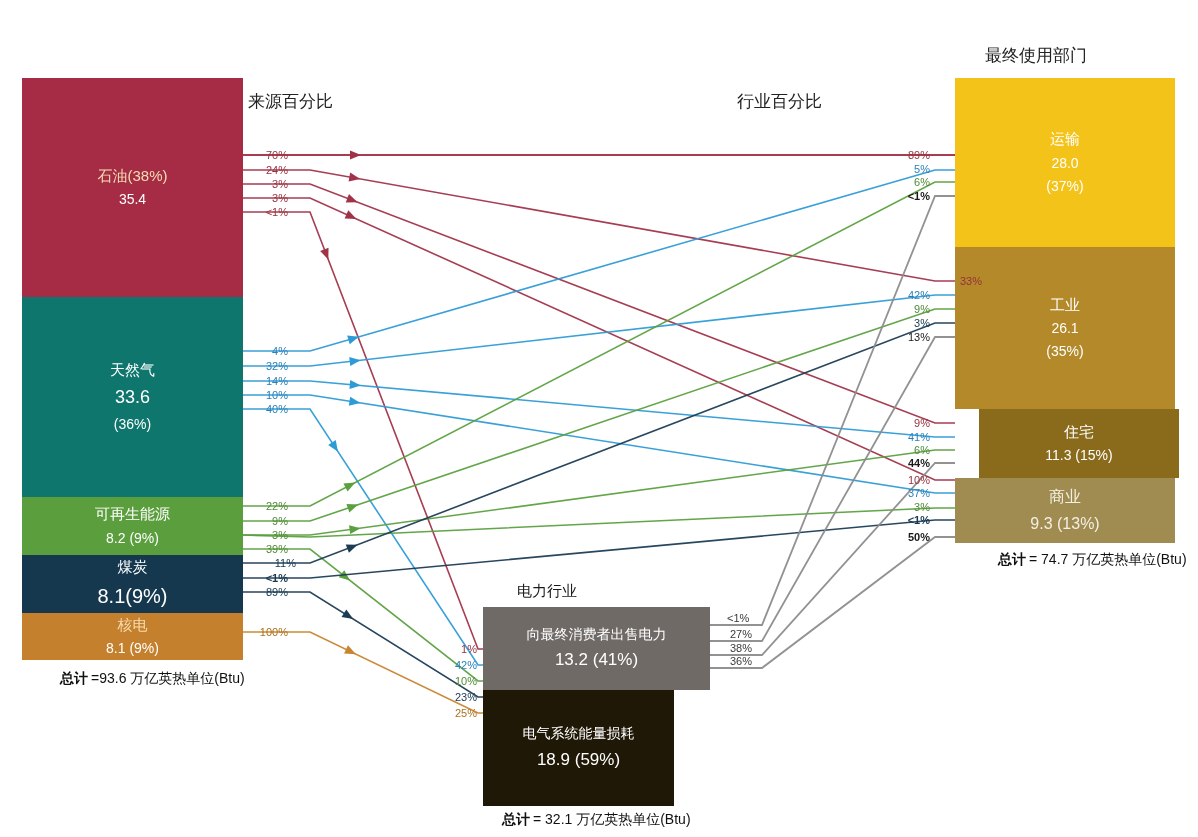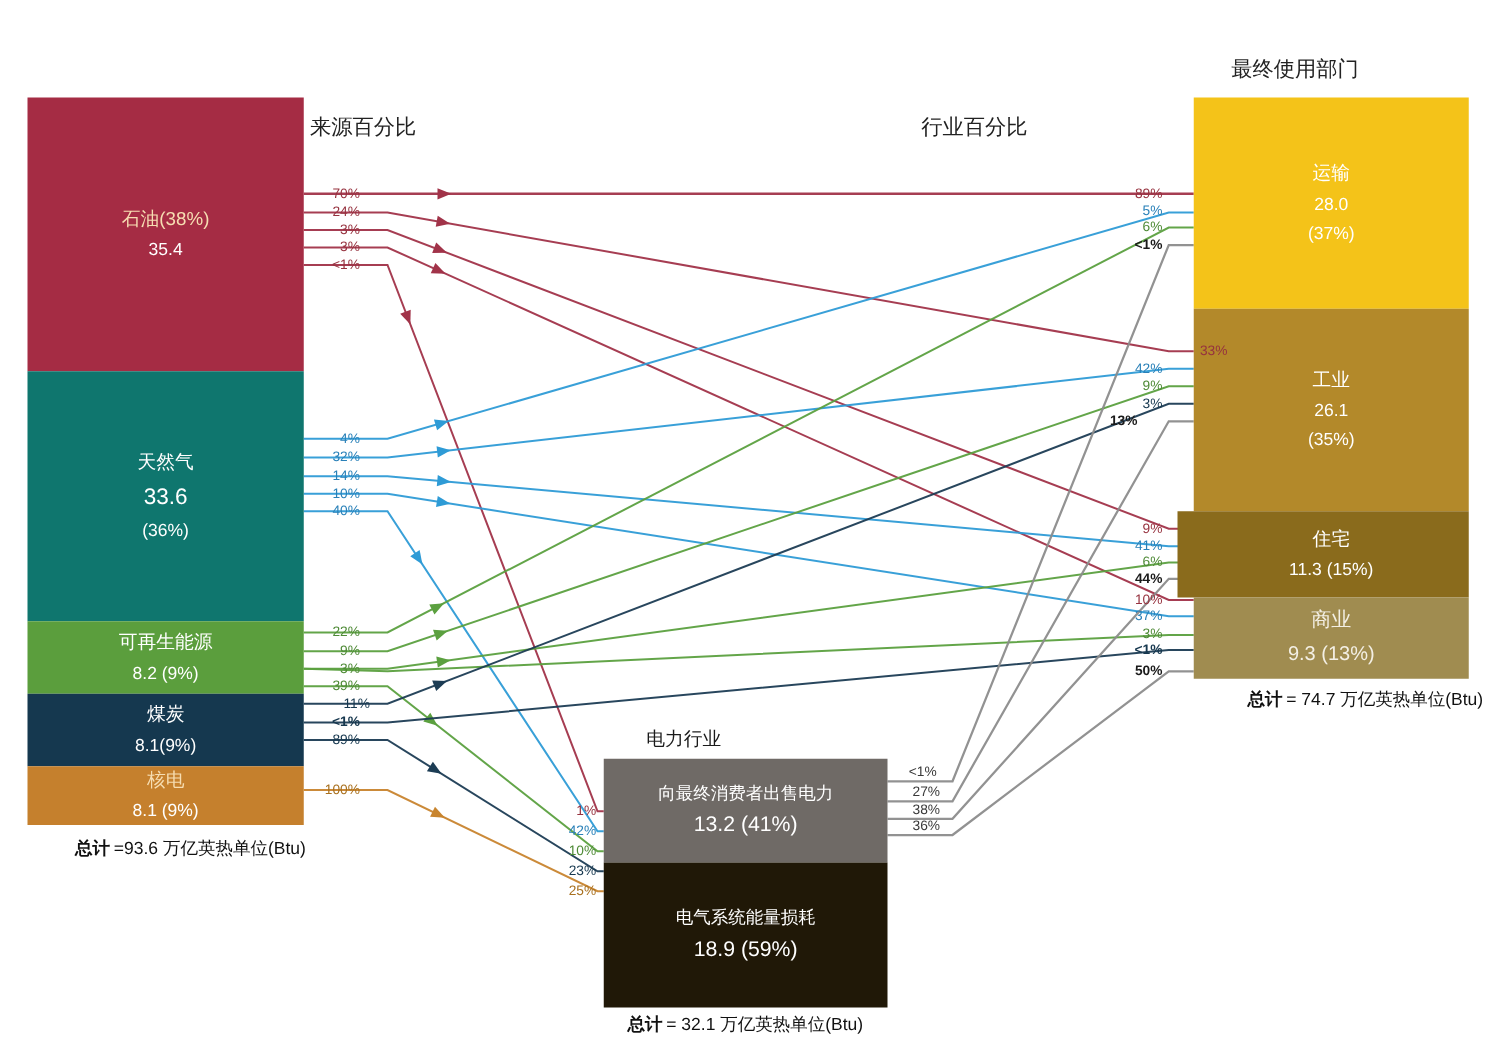--- a/index.html
+++ b/index.html
@@ -83,49 +83,49 @@
         <div style="font-size: 15px; color: rgb(255, 255, 255);">天然气</div>
         <div style="font-size: 18px; color: rgb(255, 255, 255);">33.6</div>
         <div style="font-size: 14px; color: rgb(255, 255, 255);">(36%)</div>
       </div>
       <div class="bar" style="left: 22px; top: 497px; width: 221px; height: 58px; background: rgb(91, 158, 61);">
         <div style="font-size: 15px; color: rgb(255, 255, 255);">可再生能源</div>
         <div style="font-size: 14px; color: rgb(255, 255, 255);">8.2 (9%)</div>
       </div>
       <div class="bar" style="left: 22px; top: 555px; width: 221px; height: 58px; background: rgb(21, 56, 79);">
         <div style="font-size: 15px; color: rgb(255, 255, 255);">煤炭</div>
-        <div style="font-size: 14px; color: rgb(255, 255, 255);">8.1(9%)</div>
+        <div style="font-size: 20px; color: rgb(255, 255, 255);">8.1(9%)</div>
       </div>
       <div class="bar" style="left: 22px; top: 613px; width: 221px; height: 47px; background: rgb(197, 128, 45);">
         <div style="font-size: 15px; color: rgb(246, 221, 178);">核电</div>
         <div style="font-size: 14px; color: rgb(255, 255, 255);">8.1 (9%)</div>
       </div>
       <div class="bar" style="left: 955px; top: 78px; width: 220px; height: 169px; background: rgb(244, 195, 25);">
         <div style="font-size: 15px; color: rgb(255, 255, 255);">运输</div>
         <div style="font-size: 14px; color: rgb(255, 255, 255);">28.0</div>
         <div style="font-size: 14px; color: rgb(255, 255, 255);">(37%)</div>
       </div>
       <div class="bar" style="left: 955px; top: 247px; width: 220px; height: 162px; background: rgb(179, 137, 42);">
         <div style="font-size: 15px; color: rgb(255, 255, 255);">工业</div>
         <div style="font-size: 14px; color: rgb(255, 255, 255);">26.1</div>
         <div style="font-size: 14px; color: rgb(255, 255, 255);">(35%)</div>
       </div>
-      <div class="bar" style="left: 942px; top: 409px; width: 220px; height: 69px; background: rgb(138, 107, 28); padding-left: 13px;">
+      <div class="bar" style="left: 979px; top: 409px; width: 200px; height: 69px; background: rgb(138, 107, 28);">
         <div style="font-size: 15px; color: rgb(255, 255, 255);">住宅</div>
         <div style="font-size: 14px; color: rgb(255, 255, 255);">11.3 (15%)</div>
       </div>
       <div class="bar" style="left: 955px; top: 478px; width: 220px; height: 65px; background: rgb(160, 140, 80);">
         <div style="font-size: 16px; color: rgb(243, 239, 228);">商业</div>
         <div style="font-size: 16px; color: rgb(243, 239, 228);">9.3 (13%)</div>
       </div>
       <div class="bar" style="left: 483px; top: 607px; width: 227px; height: 83px; background: rgb(111, 106, 102);">
         <div style="font-size: 14px; color: rgb(255, 255, 255);">向最终消费者出售电力</div>
         <div style="font-size: 17px; color: rgb(255, 255, 255);">13.2 (41%)</div>
       </div>
-      <div class="bar" style="left: 483px; top: 690px; width: 227px; height: 116px; background: rgb(32, 24, 7);">
+      <div class="bar" style="left: 483px; top: 690px; width: 191px; height: 116px; background: rgb(32, 24, 7);">
         <div style="font-size: 14px; color: rgb(255, 255, 255);">电气系统能量损耗</div>
         <div style="font-size: 17px; color: rgb(255, 255, 255);">18.9 (59%)</div>
       </div>
     </div>
   <div id="labels">
       <div class="pct" style="top: 148px; left: 242px; width: 46px; text-align: right; color: rgb(150, 50, 63);">70%</div>
       <div class="pct" style="top: 163px; left: 242px; width: 46px; text-align: right; color: rgb(150, 50, 63);">24%</div>
       <div class="pct" style="top: 177px; left: 242px; width: 46px; text-align: right; color: rgb(150, 50, 63);">3%</div>
       <div class="pct" style="top: 191px; left: 242px; width: 46px; text-align: right; color: rgb(150, 50, 63);">3%</div>
       <div class="pct" style="top: 205px; left: 242px; width: 46px; text-align: right; color: rgb(150, 50, 63);">&lt;1%</div>
@@ -143,21 +143,21 @@
       <div class="pct" style="top: 585px; left: 242px; width: 46px; text-align: right; color: rgb(23, 56, 79);">89%</div>
       <div class="pct" style="top: 625px; left: 242px; width: 46px; text-align: right; color: rgb(168, 112, 31);">100%</div>
       <div class="pct" style="top: 148px; left: 884px; width: 46px; text-align: right; color: rgb(150, 50, 63);">89%</div>
       <div class="pct" style="top: 162px; left: 884px; width: 46px; text-align: right; color: rgb(41, 128, 184);">5%</div>
       <div class="pct" style="top: 175px; left: 884px; width: 46px; text-align: right; color: rgb(78, 138, 54);">6%</div>
       <div class="pct" style="top: 189px; left: 884px; width: 46px; text-align: right; color: rgb(26, 26, 26); font-weight: bold;">&lt;1%</div>
       <div class="pct" style="top: 274px; left: 936px; width: 46px; text-align: right; color: rgb(150, 50, 63);">33%</div>
       <div class="pct" style="top: 288px; left: 884px; width: 46px; text-align: right; color: rgb(41, 128, 184);">42%</div>
       <div class="pct" style="top: 302px; left: 884px; width: 46px; text-align: right; color: rgb(78, 138, 54);">9%</div>
       <div class="pct" style="top: 316px; left: 884px; width: 46px; text-align: right; color: rgb(23, 56, 79);">3%</div>
-      <div class="pct" style="top: 330px; left: 864px; width: 46px; text-align: right; color: rgb(26, 26, 26); font-weight: bold;">13%</div>
+      <div class="pct" style="top: 330px; left: 884px; width: 46px; text-align: right; color: rgb(26, 26, 26); font-weight: normal;">13%</div>
       <div class="pct" style="top: 416px; left: 884px; width: 46px; text-align: right; color: rgb(150, 50, 63);">9%</div>
       <div class="pct" style="top: 430px; left: 884px; width: 46px; text-align: right; color: rgb(41, 128, 184);">41%</div>
       <div class="pct" style="top: 443px; left: 884px; width: 46px; text-align: right; color: rgb(78, 138, 54);">6%</div>
       <div class="pct" style="top: 456px; left: 884px; width: 46px; text-align: right; color: rgb(26, 26, 26); font-weight: bold;">44%</div>
       <div class="pct" style="top: 473px; left: 884px; width: 46px; text-align: right; color: rgb(150, 50, 63);">10%</div>
       <div class="pct" style="top: 486px; left: 884px; width: 46px; text-align: right; color: rgb(41, 128, 184);">37%</div>
       <div class="pct" style="top: 500px; left: 884px; width: 46px; text-align: right; color: rgb(78, 138, 54);">3%</div>
       <div class="pct" style="top: 513px; left: 884px; width: 46px; text-align: right; color: rgb(23, 56, 79); font-weight: bold;">&lt;1%</div>
       <div class="pct" style="top: 530px; left: 884px; width: 46px; text-align: right; color: rgb(26, 26, 26); font-weight: bold;">50%</div>
       <div class="pct" style="top: 642px; left: 431px; width: 46px; text-align: right; color: rgb(150, 50, 63);">1%</div>

